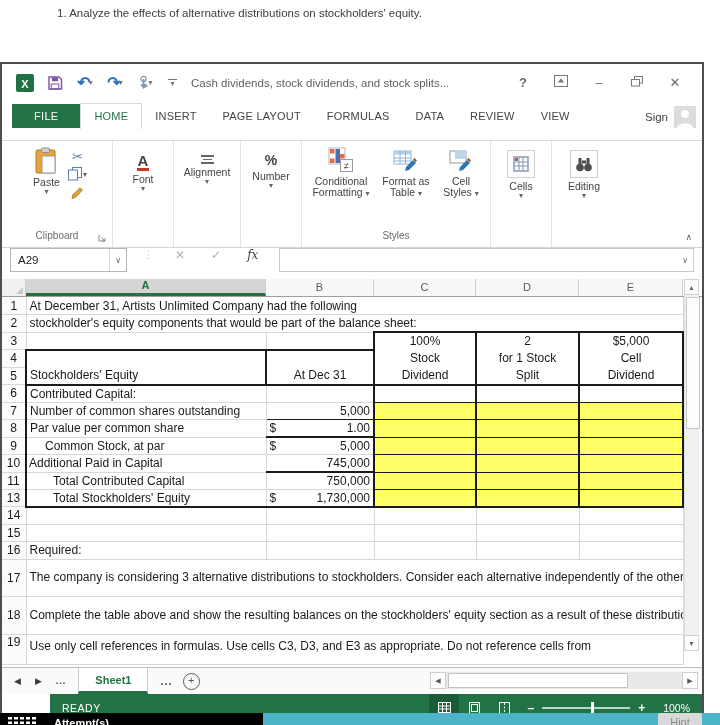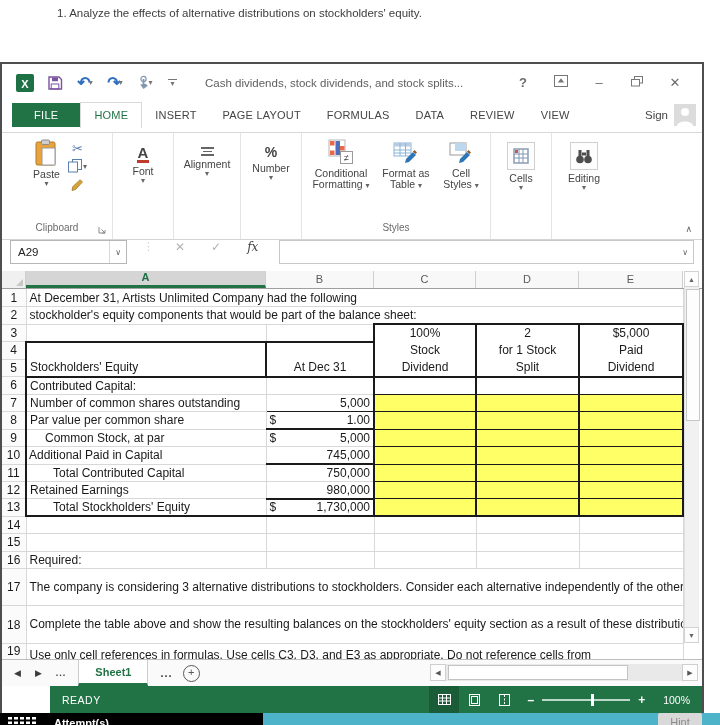--- a/index.html
+++ b/index.html
@@ -12,26 +12,26 @@
     border:2px solid #4e4e50;border-bottom:none;box-sizing:border-box;display:flex;flex-direction:column;}
 
   
   .titlebar{height:37px;display:flex;align-items:center;padding:0 10px;gap:4px;flex:none;}
   .tb-ic{width:26px;text-align:center;flex:none;cursor:default;display:flex;align-items:center;justify-content:center;}
   .tb-dd{font-size:8px;color:#777;margin-left:-2px;}
   .undo,.redo{font-size:16px;color:#2f6fc1;font-weight:bold;line-height:1;}
   .qat{display:flex;flex-direction:column;align-items:center;margin-left:6px;}
   .qat .bar{width:9px;border-top:1.5px solid #777;margin-bottom:1px;}
   .qat .ar{font-size:8px;color:#777;line-height:5px;}
-  .tb-title{font-size:11.5px;color:#5f5f5f;margin-left:24px;white-space:nowrap;}
+  .tb-title{font-size:11.5px;color:#5f5f5f;margin-left:10px;white-space:nowrap;}
   .tb-sp{flex:1;}
   .winbtn{color:#6b6b6b;font-size:13px;width:34px;text-align:center;flex:none;}
 
   
-  .tabsrow{height:27px;display:flex;align-items:center;flex:none;border-bottom:1px solid #d9d9d9;padding:0 0 4px 10px;}
+  .tabsrow{height:27px;display:flex;align-items:flex-end;flex:none;border-bottom:1px solid #d9d9d9;padding:0 0 12px 10px;}
   .file-tab{background:#217346;color:#fff;font-size:11px;padding:6px 22px;letter-spacing:.3px;}
   .rtab{font-size:11px;color:#444;padding:6px 13px;letter-spacing:.2px;}
   .rtab.active{color:#217346;background:#fff;border:1px solid #d9d9d9;border-bottom:none;margin-bottom:-1px;padding-bottom:7px;}
   .signin{margin-left:auto;display:flex;align-items:center;gap:6px;padding-right:6px;font-size:11.5px;color:#444;}
 
   
   .ribbon{height:106px;display:flex;flex:none;border-bottom:1px solid #d4d4d4;position:relative;}
   .rgroup{display:flex;flex-direction:column;border-right:1px solid #e4e4e4;padding:4px 4px 0;}
   .rg-content{flex:1;display:flex;justify-content:center;align-items:flex-start;gap:2px;}
   .rg-label{height:17px;font-size:10px;color:#6a6a6a;text-align:center;position:relative;}
@@ -413,21 +413,21 @@
           <td class="b ctr kl2 kt2 nb">100%</td>
           <td class="b ctr kl2 kt2 nb">2</td>
           <td class="b ctr kl2 kt2 kr2 nb">$5,000</td>
             </tr>
         <tr style="height:17.5px">
               <th class="rn">4</th>
           <td class="kl2 kt2 nb"></td>
               <td class="kl2 kt2 nb"></td>
           <td class="b ctr kl2 nb">Stock</td>
           <td class="b ctr kl2 nb">for 1 Stock</td>
-          <td class="b ctr kl2 kr2 nb">Paid</td>
+          <td class="b ctr kl2 kr2 nb">Cell</td>
             </tr>
         <tr style="height:17.5px">
               <th class="rn">5</th>
           <td class="b kl2 kb2">Stockholders' Equity</td>
           <td class="b ctr kl2 kb2">At Dec 31</td>
           <td class="b ctr kl2 kb2">Dividend</td>
           <td class="b ctr kl2 kb2">Split</td>
           <td class="b ctr kl2 kb2 kr2">Dividend</td>
             </tr>
         <tr style="height:17.5px">
@@ -473,28 +473,20 @@
           <td class="kl2" style="padding-left:2px">Additional Paid in Capital</td>
           <td class="num kl1 kb2">745,000</td>
           <td class="yel kl2 kb1"></td>
               <td class="yel kl2 kb1"></td>
               <td class="yel kl2 kr2 kb1"></td>
             </tr>
         <tr style="height:17px">
               <th class="rn">11</th>
           <td class="kl2" style="padding-left:26px">Total Contributed Capital</td>
           <td class="num kl1">750,000</td>
-          <td class="yel kl2 kb1"></td>
-              <td class="yel kl2 kb1"></td>
-              <td class="yel kl2 kr2 kb1"></td>
-            </tr>
-        <tr style="height:17.5px">
-              <th class="rn">12</th>
-          <td class="b kl2">Retained Earnings</td>
-          <td class="num kl1 kb2">980,000</td>
           <td class="yel kl2 kb1"></td>
               <td class="yel kl2 kb1"></td>
               <td class="yel kl2 kr2 kb1"></td>
             </tr>
         <tr style="height:17.5px">
               <th class="rn">13</th>
           <td class="kl2 kb2" style="padding-left:26px">Total Stockholders' Equity</td>
           <td class="money kl1 kb2">
                 <span class="cur">$</span>
                 <span class="val">1,730,000</span>

